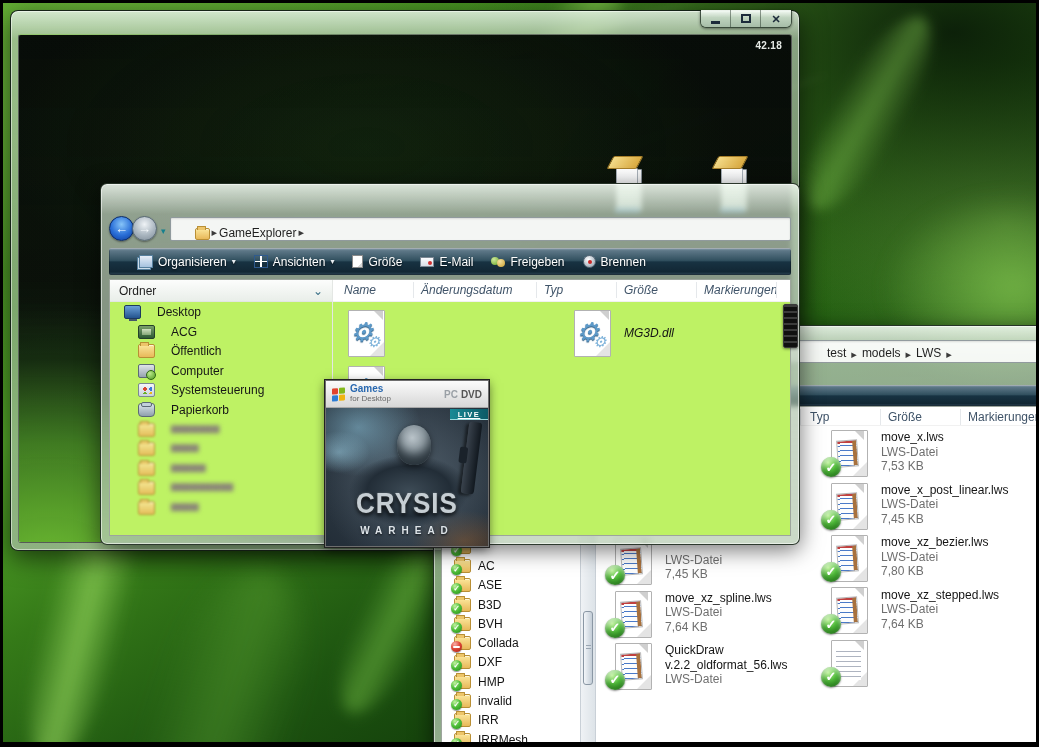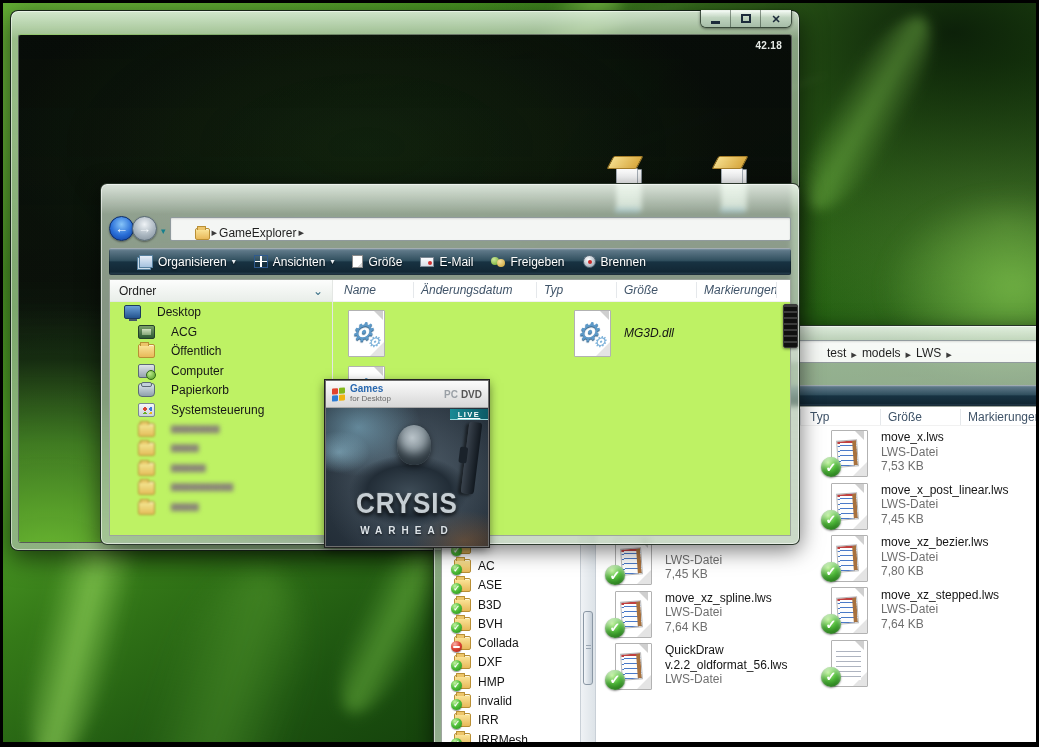--- a/index.html
+++ b/index.html
@@ -524,26 +524,26 @@
   </div>
             <div class="tree-row">
     <span class="ic16 tico-folder"></span>
     <span class="tree-label">Öffentlich</span>
   </div>
             <div class="tree-row">
     <span class="ic16 tico-network"></span>
     <span class="tree-label">Computer</span>
   </div>
             <div class="tree-row">
+    <span class="ic16 tico-control"></span>
+    <span class="tree-label">Systemsteuerung</span>
+  </div>
+            <div class="tree-row">
     <span class="ic16 tico-recycle"></span>
     <span class="tree-label">Papierkorb</span>
-  </div>
-            <div class="tree-row">
-    <span class="ic16 tico-control"></span>
-    <span class="tree-label">Systemsteuerung</span>
   </div>
             <div class="tree-row blurred">
     <span class="ic16 tico-folder"></span>
     <span class="tree-label">▆▆▆▆▆▆▆</span>
   </div>
             <div class="tree-row blurred">
     <span class="ic16 tico-folder"></span>
     <span class="tree-label">▆▆▆▆</span>
   </div>
             <div class="tree-row blurred">

